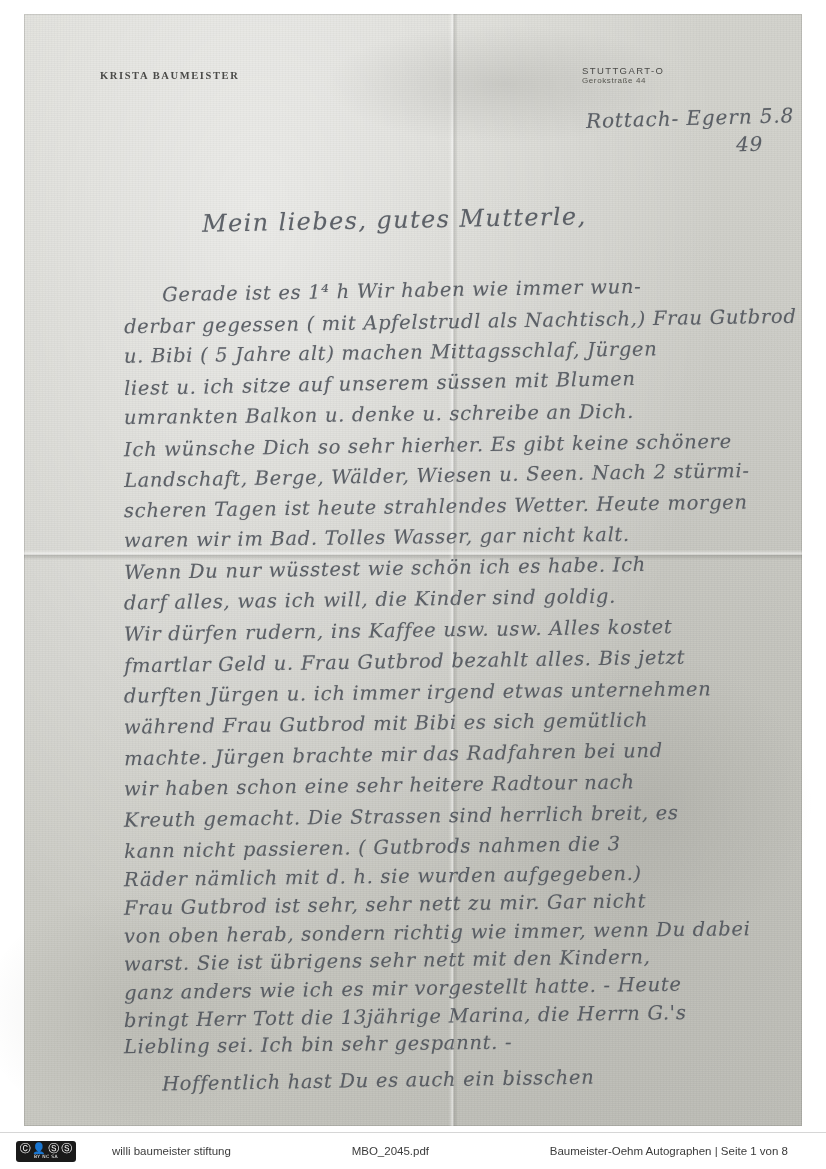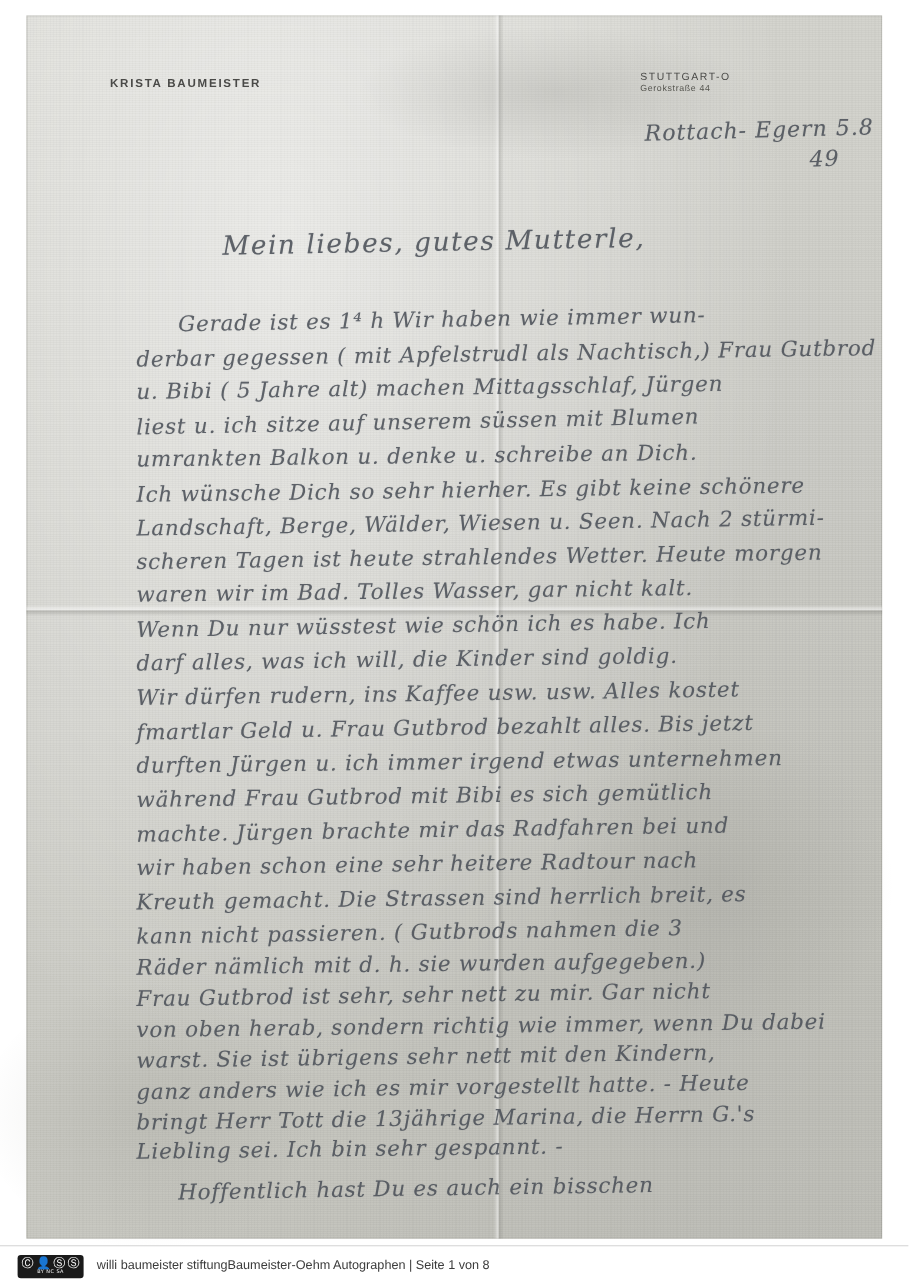--- a/index.html
+++ b/index.html
@@ -77,21 +77,21 @@
 
   
   .letterhead-name {
     position: absolute;
     left: 76px;
     top: 56px;
     font-size: 10.5px;
     letter-spacing: 1.6px;
     color: #4a4a48;
     font-weight: 700;
-    font-family: Liberation Sans, sans-serif;
+    font-family: Liberation Serif, serif;
     white-space: nowrap;
   }
   .letterhead-city {
     position: absolute;
     left: 558px;
     top: 51px;
     font-size: 9.5px;
     letter-spacing: 1.4px;
     color: #4a4a48;
     font-weight: 400;
@@ -178,20 +178,21 @@
   #cc-badge .cc-sub {
     color: #ffffff;
     font-size: 4.5px;
     line-height: 6px;
     letter-spacing: 0.4px;
     font-family: "DejaVu Sans", sans-serif;
   }
   .footer-left {
     flex: 0 0 auto;
     white-space: nowrap;
+    margin-left: 24px;
   }
   .footer-center {
     flex: 1 1 auto;
     text-align: center;
     white-space: nowrap;
   }
   .footer-right {
     flex: 0 0 auto;
     text-align: right;
     white-space: nowrap;
@@ -254,14 +255,15 @@
   <div id="cc-badge">
     <div class="cc-row">
       <span class="cc-glyph">Ⓒ</span>
       <span class="cc-glyph">👤</span>
       <span class="cc-glyph">Ⓢ</span>
       <span class="cc-glyph">Ⓢ</span>
     </div>
     <div class="cc-sub">BY NC SA</div>
   </div>
   <div class="footer-left">willi baumeister stiftung</div>
+  <div class="footer-center">MBO_2045.pdf</div>
   <div class="footer-right">Baumeister-Oehm Autographen | Seite 1 von 8</div>
 </div>
 
 </body></html>

